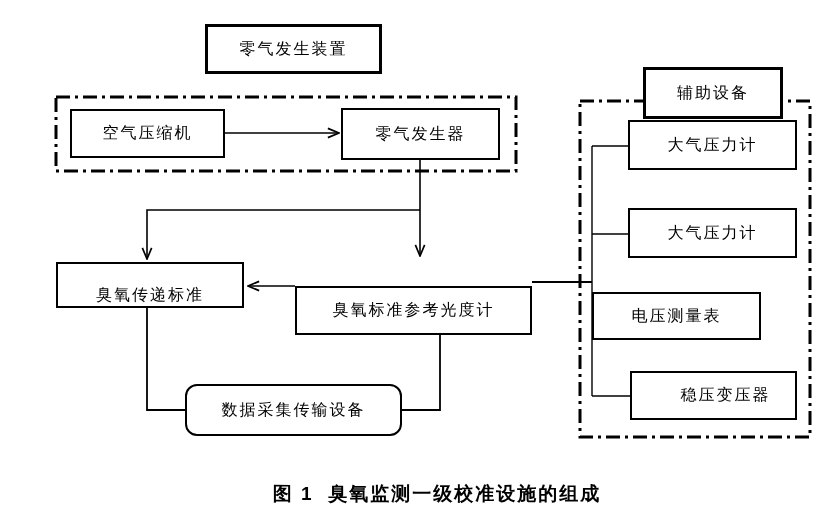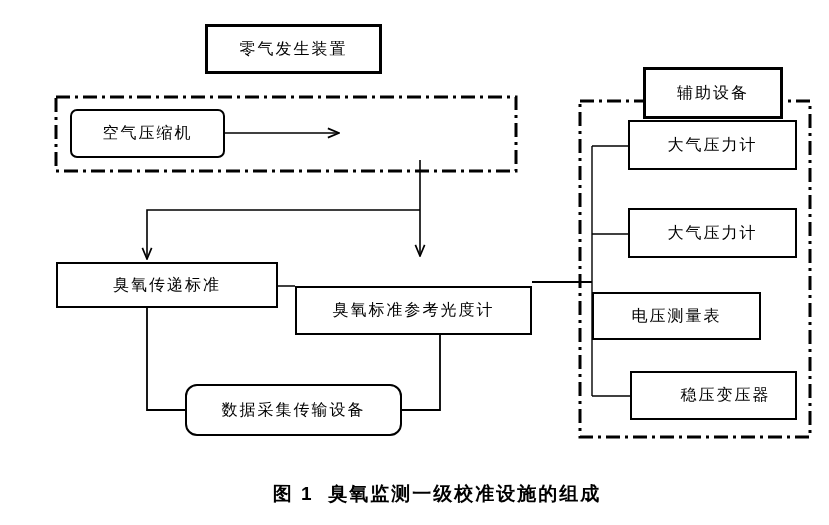--- a/index.html
+++ b/index.html
@@ -33,23 +33,23 @@
     color: #000000;
     white-space: nowrap;
   }
   .node.header {
     border-width: 3px;
   }
   
   .n-zero-gas-title   { left: 205px; top: 24px;  width: 177px; height: 50px; }
   
   .n-aux-title        { left: 643px; top: 31px;  width: 140px; height: 52px; margin-top: 36px; }
-  .n-air-compressor   { left: 70px;  top: 109px; width: 155px; height: 49px; border-radius: 7px; }
+  .n-air-compressor   { left: 70px;  top: 109px; width: 155px; height: 49px; }
   .n-zero-gas-gen     { left: 341px; top: 108px; width: 159px; height: 52px; }
-  .n-ozone-transfer   { left: 56px;  top: 262px; width: 222px; height: 46px; }
+  .n-ozone-transfer   { left: 56px;  top: 262px; width: 188px; height: 46px; align-items: flex-end; }
   .n-ozone-srp        { left: 295px; top: 258px; width: 237px; height: 49px; margin-top: 28px; }
   .n-daq              { left: 185px; top: 384px; width: 217px; height: 52px; border-radius: 12px; }
   .n-thermo           { left: 628px; top: 120px; width: 169px; height: 50px; }
   .n-baro             { left: 628px; top: 208px; width: 169px; height: 50px; }
   .n-voltmeter        { left: 592px; top: 292px; width: 169px; height: 48px; }
   .n-stabilizer       { left: 630px; top: 371px; width: 167px; height: 49px; padding-left: 24px; }
   .caption {
     position: absolute;
     left: 0;
     right: 0;
@@ -103,20 +103,23 @@
   <div class="node header n-zero-gas-title">
     <span>零气发生装置</span>
   </div>
   <div class="node header n-aux-title">
     <span>辅助设备</span>
   </div>
 
   <div class="node n-air-compressor">
     <span>空气压缩机</span>
   </div>
+  <div class="node n-zero-gas-gen">
+    <span>零气发生器</span>
+  </div>
 
   <div class="node n-ozone-transfer">
     <span>臭氧传递标准</span>
   </div>
   <div class="node n-ozone-srp">
     <span>臭氧标准参考光度计</span>
   </div>
   <div class="node n-daq">
     <span>数据采集传输设备</span>
   </div>

